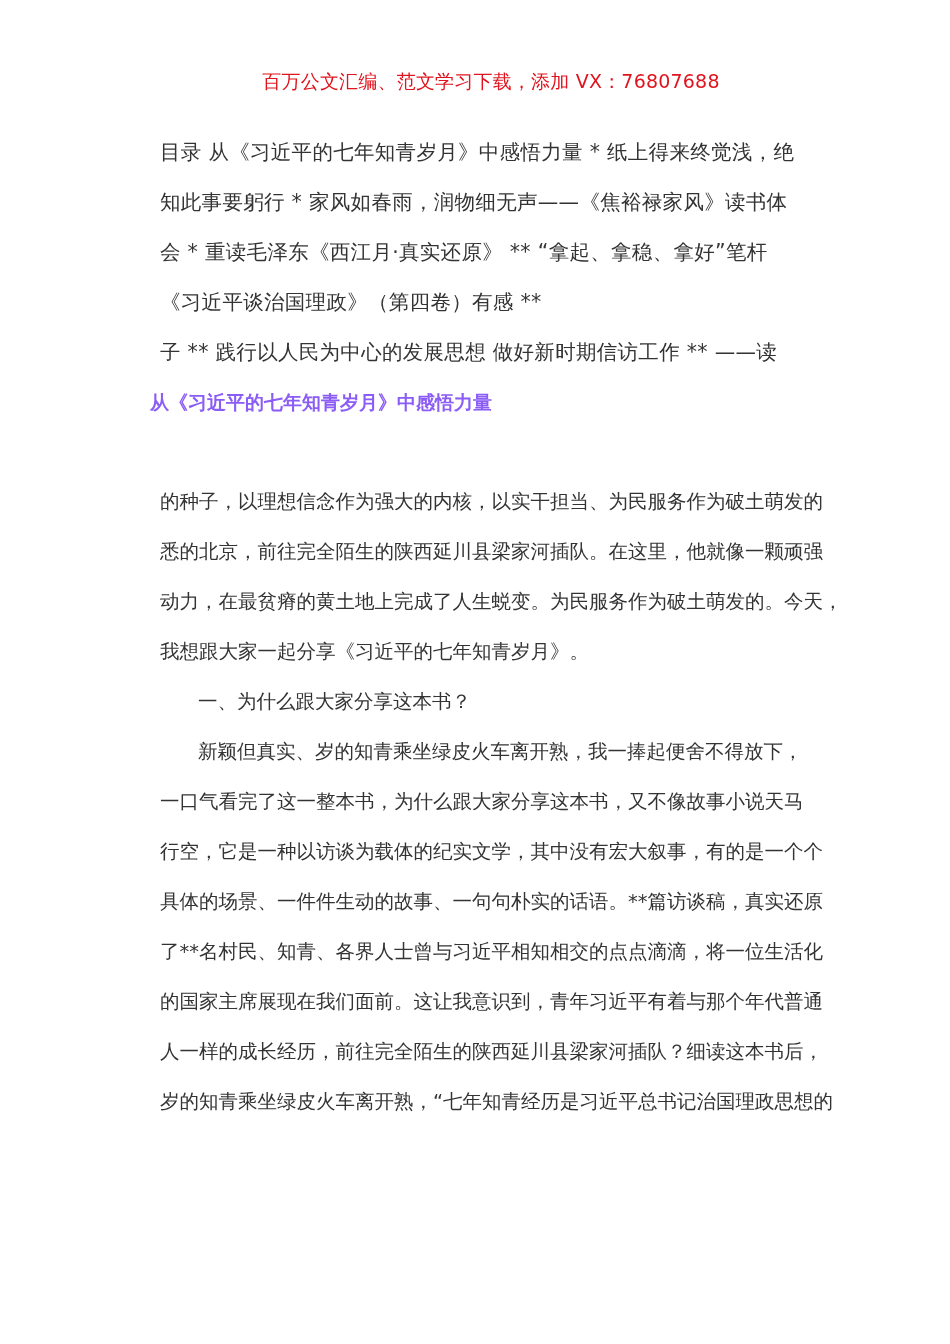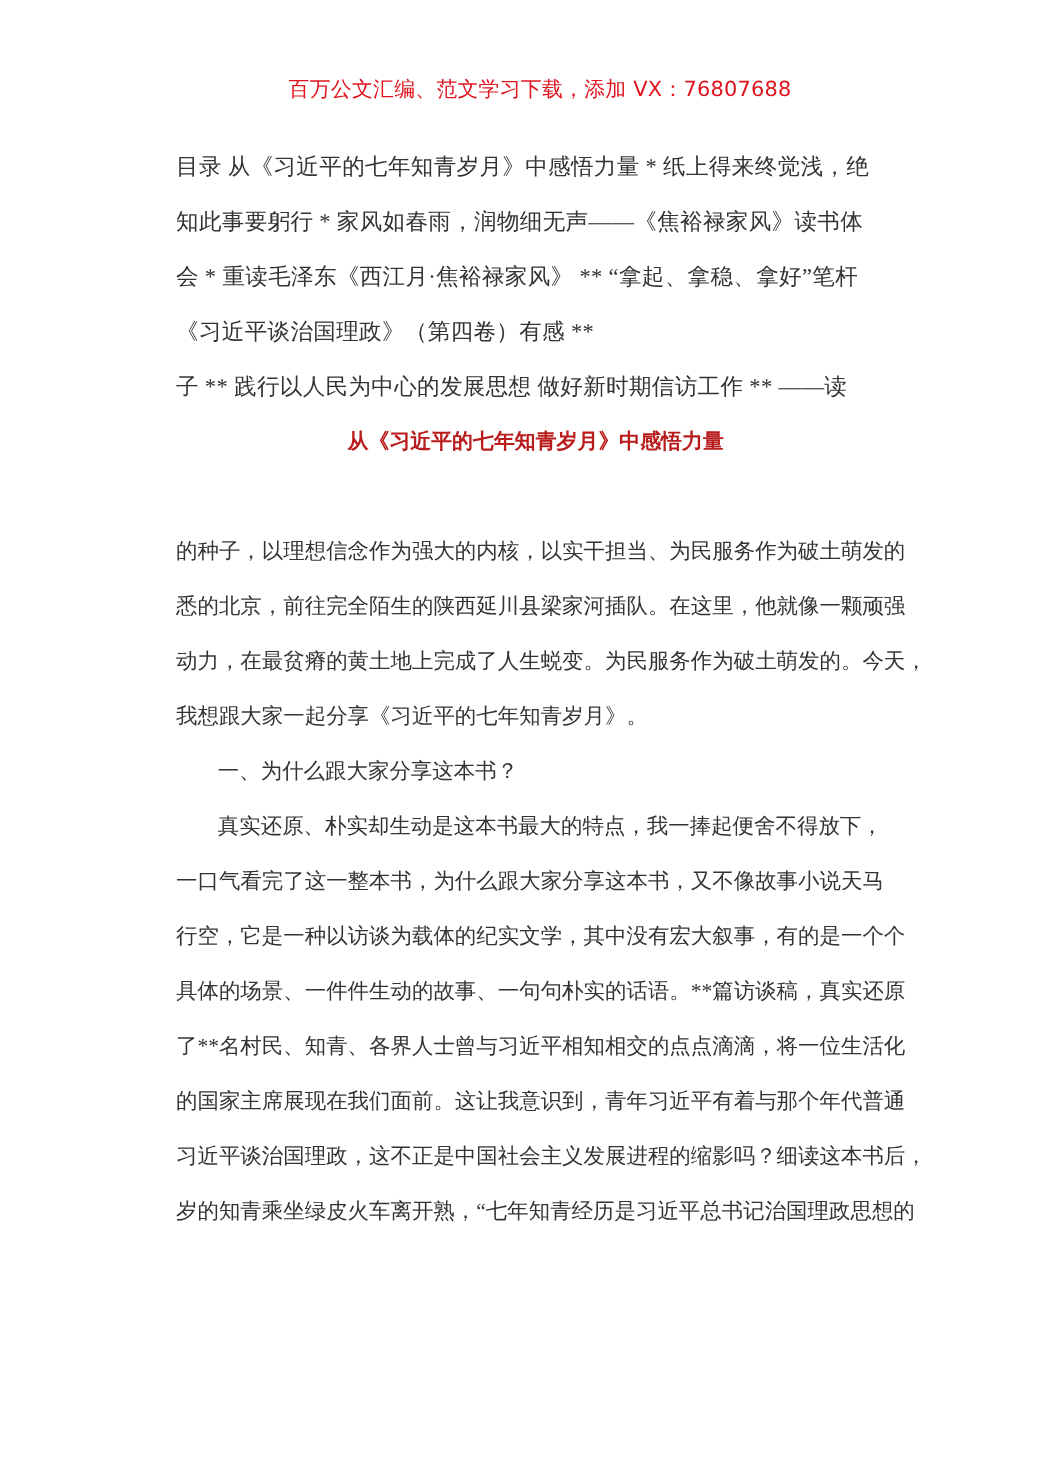--- a/index.html
+++ b/index.html
@@ -32,41 +32,39 @@
       font-size: 19px;
       line-height: 30px;
       color: #e0141e;
       letter-spacing: 0.2px;
     }
     .content {
       position: absolute;
       left: 144px;
       top: 127px;
       width: 664px;
-      font-family: Liberation Serif, serif;
     }
     .line {
       font-size: 19.5px;
       line-height: 50px;
       height: 50px;
       white-space: nowrap;
       color: #333333;
       letter-spacing: 0px;
     }
     .toc .line {
       font-size: 20.5px;
       letter-spacing: 0.3px;
     }
     .title {
       font-size: 19px;
       font-weight: bold;
-      text-align: center;
       line-height: 50px;
       height: 50px;
-      color: #b91c1c;
+      color: #8b5cf6;
       margin-left: -10px;
       margin-top: 0px;
     }
     .gap {
       height: 50px;
     }
     .indent {
       padding-left: 38px;
     }
   </style>
@@ -75,43 +73,43 @@
 
 <div class="page">
 
   <div class="watermark">百万公文汇编、范文学习下载，添加 VX：76807688</div>
 
   <div class="content">
 
     <div class="toc">
       <div class="line">目录 从《习近平的七年知青岁月》中感悟力量 * 纸上得来终觉浅，绝</div>
       <div class="line">知此事要躬行 * 家风如春雨，润物细无声——《焦裕禄家风》读书体</div>
-      <div class="line">会 * 重读毛泽东《西江月·焦裕禄家风》 ** “拿起、拿稳、拿好”笔杆</div>
+      <div class="line">会 * 重读毛泽东《西江月·真实还原》 ** “拿起、拿稳、拿好”笔杆</div>
       <div class="line">《习近平谈治国理政》（第四卷）有感 **</div>
       <div class="line">子 ** 践行以人民为中心的发展思想 做好新时期信访工作 ** ——读</div>
     </div>
 
     <div class="title">从《习近平的七年知青岁月》中感悟力量</div>
 
     <div class="gap"></div>
 
     <div class="paragraph">
       <div class="line">的种子，以理想信念作为强大的内核，以实干担当、为民服务作为破土萌发的</div>
       <div class="line">悉的北京，前往完全陌生的陕西延川县梁家河插队。在这里，他就像一颗顽强</div>
       <div class="line">动力，在最贫瘠的黄土地上完成了人生蜕变。为民服务作为破土萌发的。今天，</div>
       <div class="line">我想跟大家一起分享《习近平的七年知青岁月》。</div>
     </div>
 
     <div class="line indent">一、为什么跟大家分享这本书？</div>
 
     <div class="paragraph">
-      <div class="line indent">真实还原、朴实却生动是这本书最大的特点，我一捧起便舍不得放下，</div>
+      <div class="line indent">新颖但真实、岁的知青乘坐绿皮火车离开熟，我一捧起便舍不得放下，</div>
       <div class="line">一口气看完了这一整本书，为什么跟大家分享这本书，又不像故事小说天马</div>
       <div class="line">行空，它是一种以访谈为载体的纪实文学，其中没有宏大叙事，有的是一个个</div>
       <div class="line">具体的场景、一件件生动的故事、一句句朴实的话语。**篇访谈稿，真实还原</div>
       <div class="line">了**名村民、知青、各界人士曾与习近平相知相交的点点滴滴，将一位生活化</div>
       <div class="line">的国家主席展现在我们面前。这让我意识到，青年习近平有着与那个年代普通</div>
-      <div class="line">习近平谈治国理政，这不正是中国社会主义发展进程的缩影吗？细读这本书后，</div>
+      <div class="line">人一样的成长经历，前往完全陌生的陕西延川县梁家河插队？细读这本书后，</div>
       <div class="line">岁的知青乘坐绿皮火车离开熟，“七年知青经历是习近平总书记治国理政思想的</div>
     </div>
 
   </div>
 </div>
 
 </body></html>

